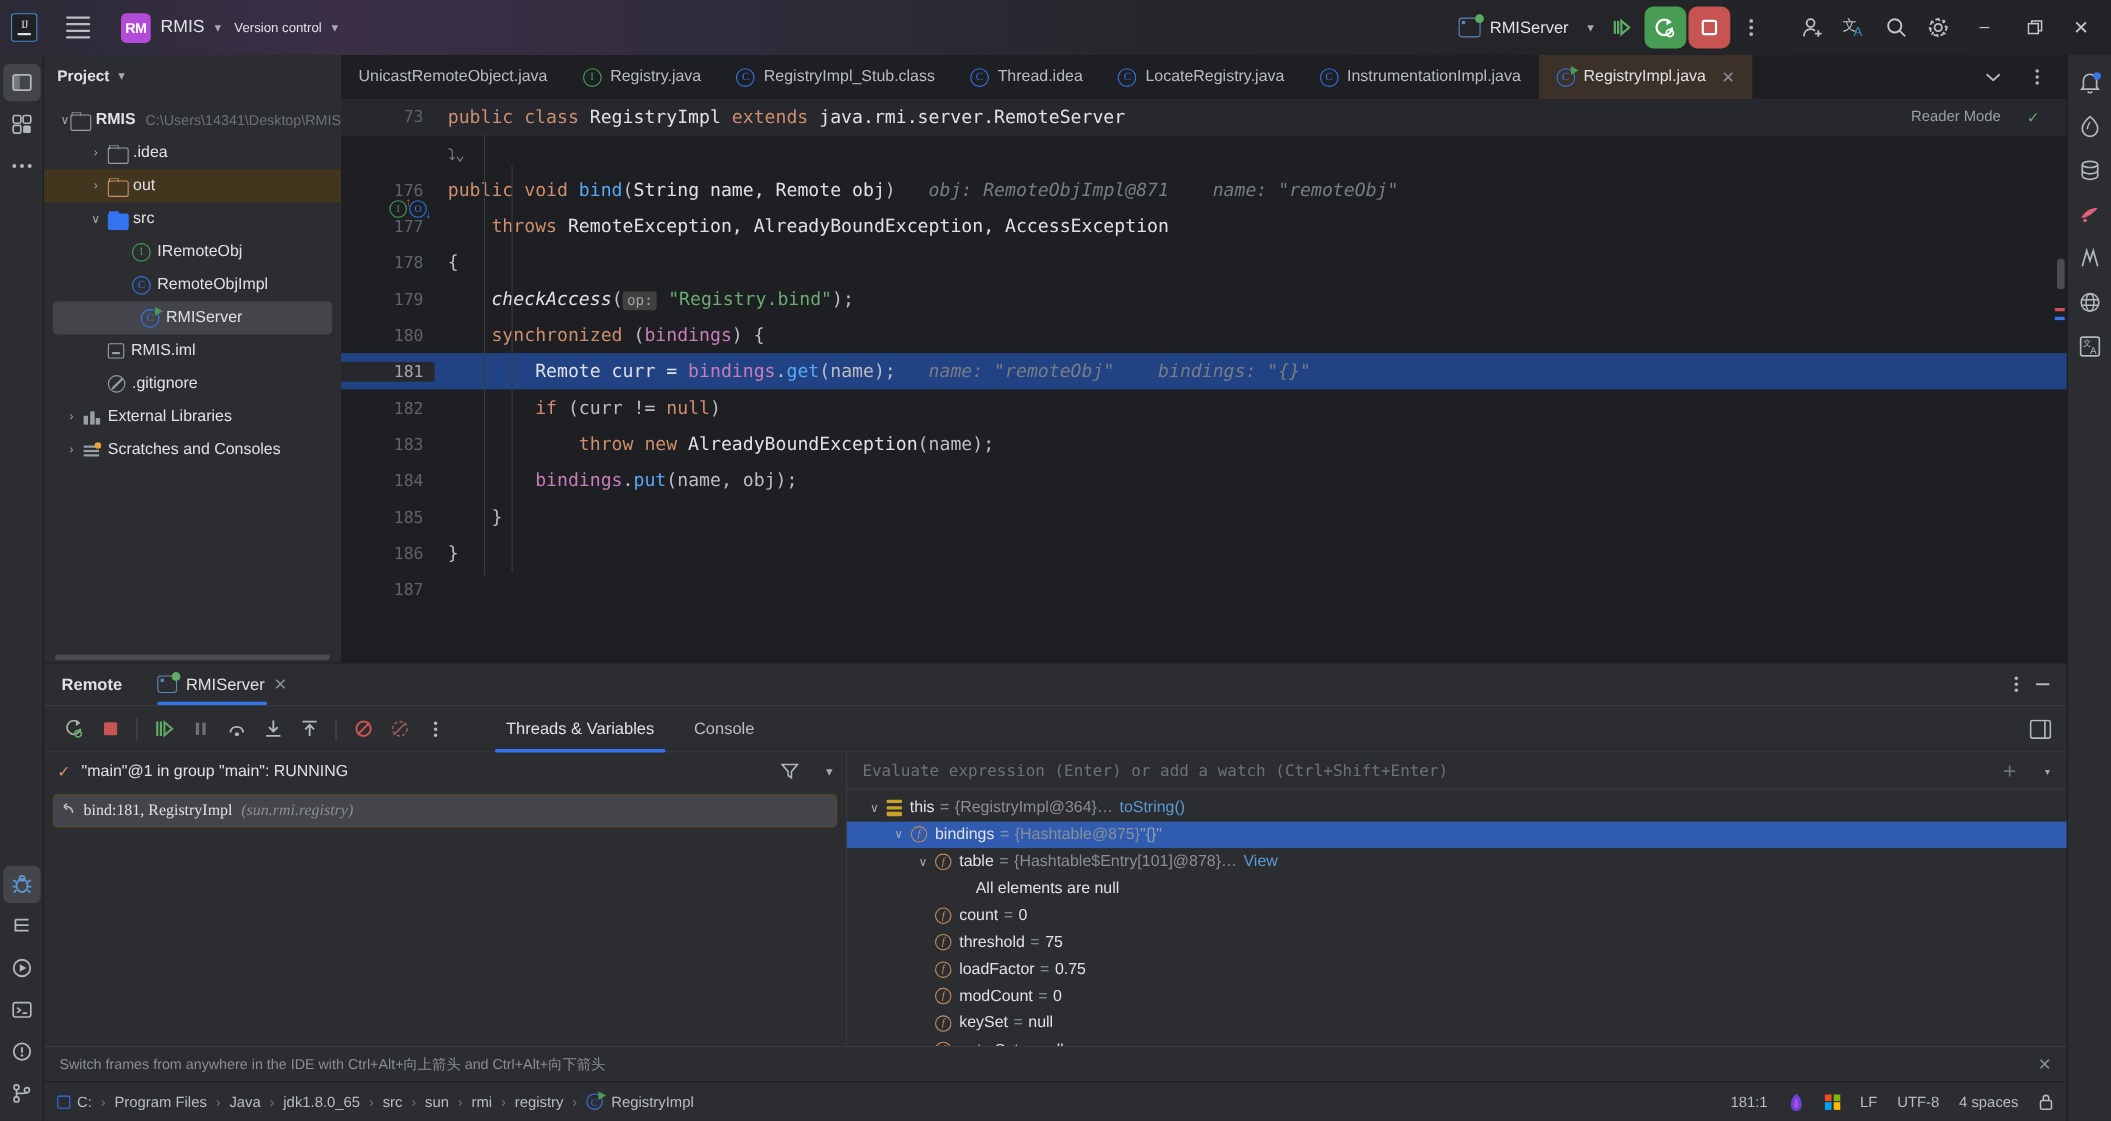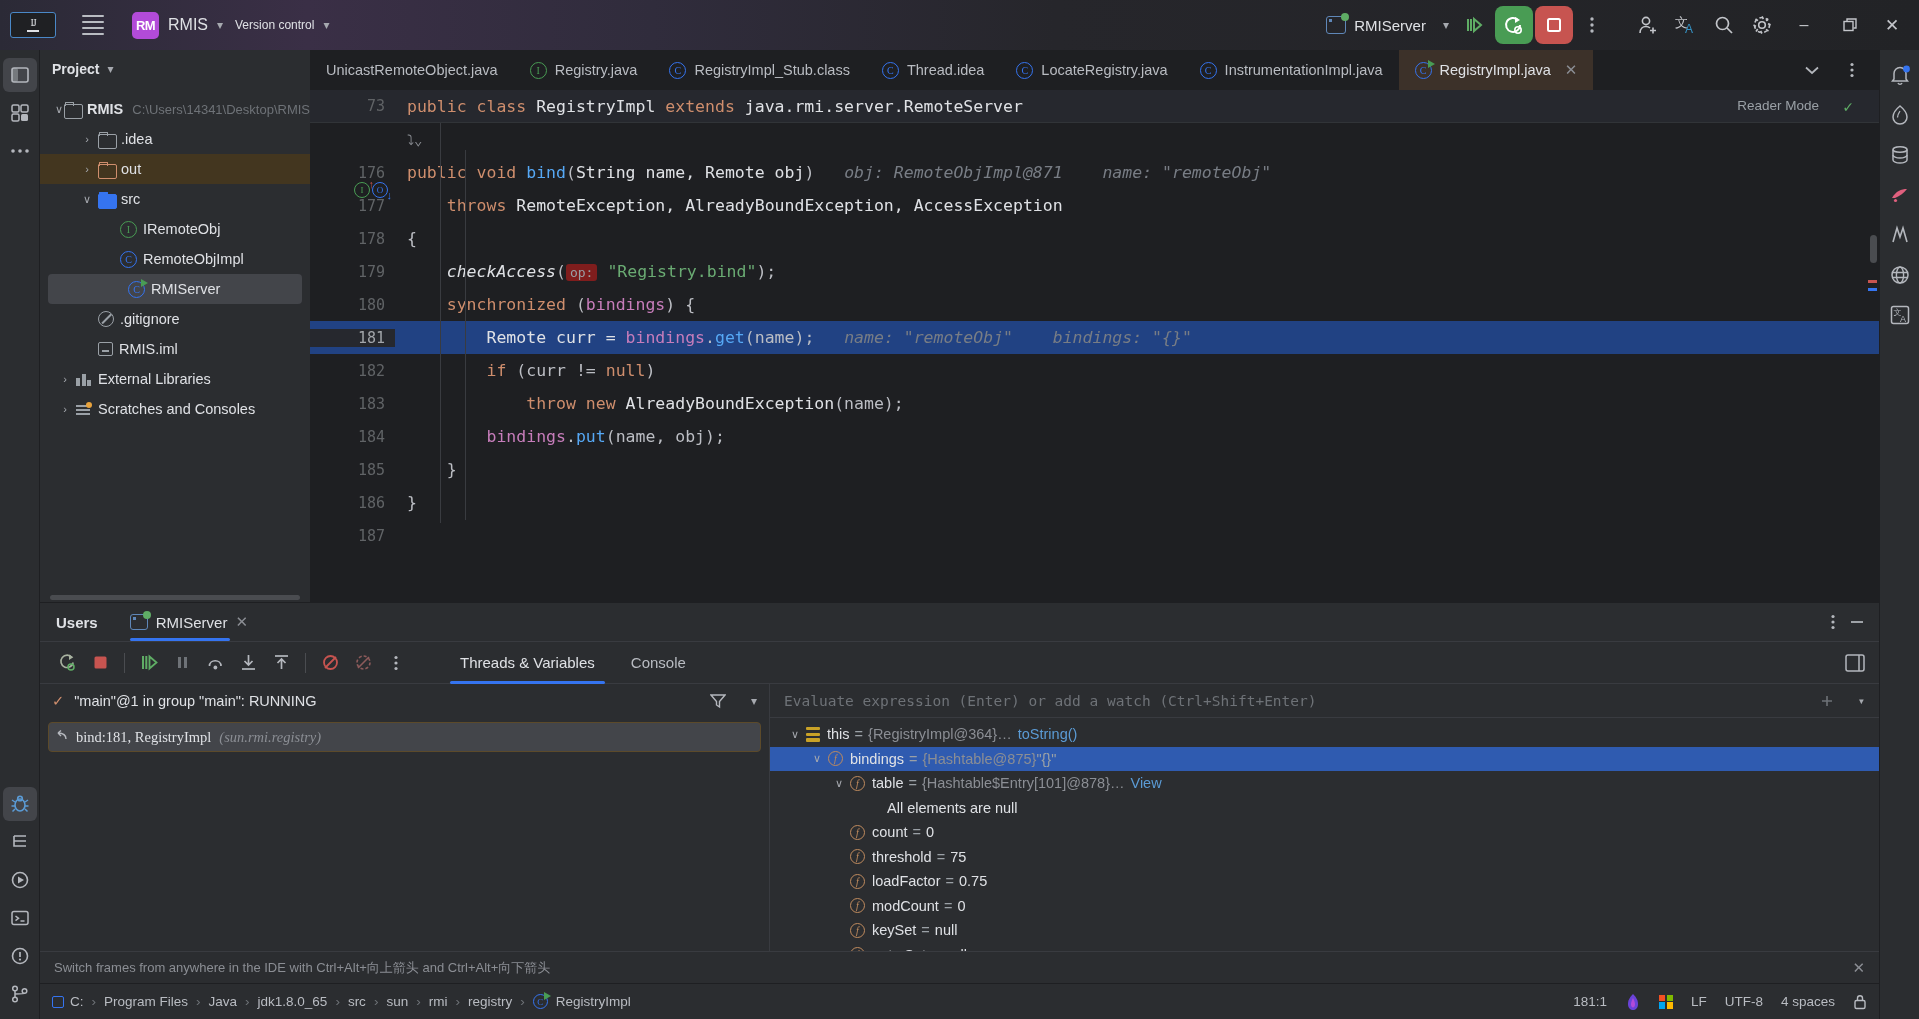--- a/index.html
+++ b/index.html
@@ -13,21 +13,21 @@
   .app { position: relative; width: 1919px; height: 1019px; display: flex; flex-direction: column; }
 
   
   .titlebar {
     height: 50px; flex: 0 0 50px;
     background: linear-gradient(90deg,#2b2a36 0%, #3a2f46 16%, #302c3c 34%, #26262b 55%, #222326 100%);
     display: flex; align-items: center; position: relative;
   }
   .tb-left { display: flex; align-items: center; gap: 0px; padding-left: 10px; }
   .ij-logo {
-    width: 46px; height: 26px; border: 1.6px solid #4a88c7; border-radius: 3px;
+    width: 24px; height: 26px; border: 1.6px solid #4a88c7; border-radius: 3px;
     display:flex; align-items:center; justify-content:center;
     font-family: "Liberation Serif", serif; font-size: 11px; color:#dfe1e5;
     line-height:1; flex-direction:column; background:#1f2023;
   }
   .ij-logo i { font-style: normal; font-size:10px; letter-spacing:-1px;}
   .ij-logo u { display:block; width:12px; height:2px; background:#dfe1e5; margin-top:2px;}
   .hamburger { width: 34px; height: 34px; margin-left: 20px; display:flex; flex-direction:column;
      justify-content:center; align-items:center; gap:4px; cursor:pointer;}
   .hamburger span { display:block; width:22px; height:2px; background:#b9bcc2; border-radius:1px;}
   .proj-badge {
@@ -135,21 +135,21 @@
   .gi.blue::after{content:"↓";position:absolute;right:-5px;bottom:-4px;font-size:11px;color:#3574f0;}
   .gi.green::after{content:"↑";position:absolute;right:-5px;top:-5px;font-size:11px;color:#c75450;}
   .indentguide{position:absolute;top:0;bottom:0;width:1px;background:#393b40;}
   
   .kw { color:#cf8e6d; }
   .typ { color:#dfe1e5; }
   .str { color:#6aab73; }
   .meth { color:#56a8f5; }
   .fld { color:#c77dbb; }
   .hint { color:#787d85; font-style:italic; }
-  .param-badge{background:#7f1d1d;color:#9aa0a6;font-size:13px;padding:1px 4px;border-radius:3px;font-style:normal;}
+  .param-badge{background:#404040;color:#9aa0a6;font-size:13px;padding:1px 4px;border-radius:3px;font-style:normal;}
   .ital { font-style:italic; }
   .plain { color:#bcbec4; }
   .scroll-v{position:absolute;right:2px;width:7px;background:#4a4c50;border-radius:4px;}
   .marker{position:absolute;right:2px;width:9px;height:3px;}
 
   
   .debug { flex:1 1 auto; background:#2b2d30; display:flex; flex-direction:column; min-height:0;
      border-top:1px solid #1e1f22;}
   .dbg-head { height:38px; flex:0 0 38px; display:flex; align-items:center; padding-left:16px; gap:0px;
      position:relative;}
@@ -422,28 +422,28 @@
               </div>
               <div class="trow sel-file">
                 <span style="width:58px;flex:0 0 58px"></span>
                 <span class="tw"></span>
                 <span class="cls-ico runnable">C</span>
                 <span class="tlabel">RMIServer</span>
               </div>
               <div class="trow">
                 <span style="width:36px;flex:0 0 36px"></span>
                 <span class="tw"></span>
-                <span class="git-ico"></span>
-                <span class="tlabel">.gitignore</span>
+                <span class="iml-ico"></span>
+                <span class="tlabel">RMIS.iml</span>
               </div>
               <div class="trow">
                 <span style="width:36px;flex:0 0 36px"></span>
                 <span class="tw"></span>
-                <span class="iml-ico"></span>
-                <span class="tlabel">RMIS.iml</span>
+                <span class="git-ico"></span>
+                <span class="tlabel">.gitignore</span>
               </div>
               <div class="trow">
                 <span style="width:14px;flex:0 0 14px"></span>
                 <span class="tw">›</span>
                 <span class="lib-ico">
                   <i style="height:8px"></i>
                   <i style="height:12px"></i>
                   <i style="height:6px"></i>
                 </span>
                 <span class="tlabel">External Libraries</span>
@@ -532,21 +532,21 @@
             <div class="indentguide" style="left:155px;top:60px;height:370px"></div>
             <div class="scroll-v" style="top:145px;height:28px;"></div>
             <div class="marker" style="top:190px;background:#c75450;"></div>
             <div class="marker" style="top:198px;background:#3574f0;"></div>
           </div>
         </div>
       </div>
 
       <div class="debug">
         <div class="dbg-head">
-          <span class="dbg-title">Users</span>
+          <span class="dbg-title">Remote</span>
           <div class="dbg-tab">
             <span class="runcfg-icon" style="width:18px;height:16px"></span>
             <span>RMIServer</span>
             <span class="x">✕</span>
           </div>
           <div class="dbg-head-right">
             <span>
               <svg width="4" height="16" viewBox="0 0 4 16">
                   <circle cx="2" cy="2.5" r="1.6" fill="#b4b7bd"></circle>
                   <circle cx="2" cy="8" r="1.6" fill="#b4b7bd"></circle>

